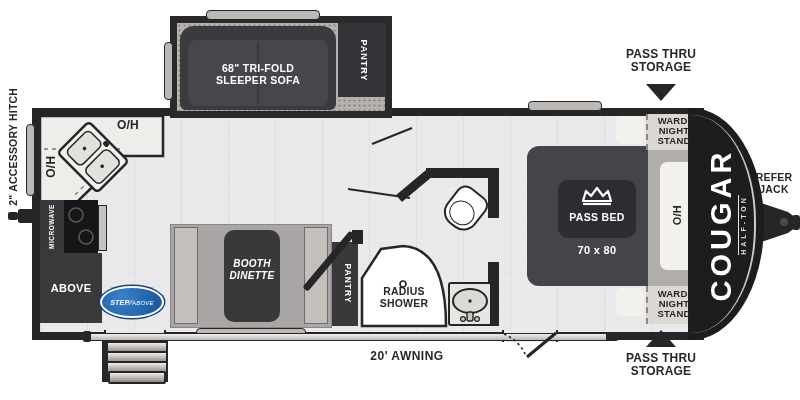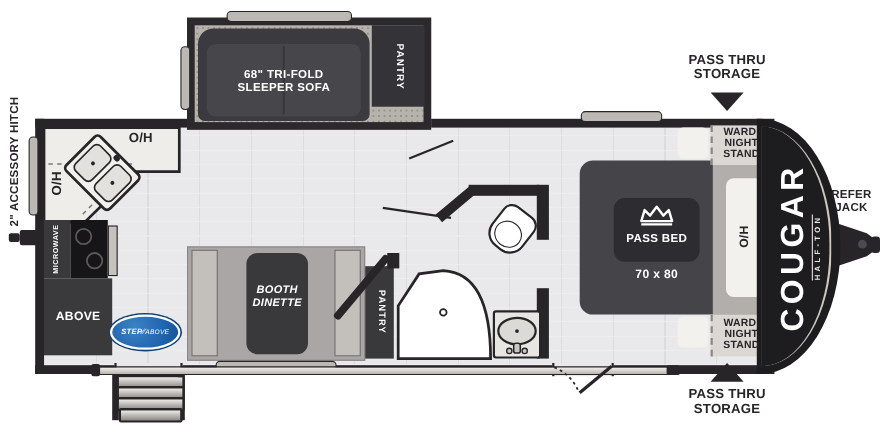--- a/index.html
+++ b/index.html
@@ -94,20 +94,22 @@
   <div class="abs wall" style="left:488px;top:262px;width:11px;height:64px;z-index:3;"></div>
   <div class="abs" style="left:447px;top:188px;width:36px;height:42px;background:#fff;border:2.5px solid #272528;border-radius:10px 10px 15px 15px;transform:rotate(38deg);box-sizing:border-box;z-index:3;">
     <div style="position:absolute;left:3px;top:12px;width:24px;height:22px;border:1.5px solid #272528;border-radius:50%;"></div>
   </div>
   <svg class="abs" width="800" height="400" style="left:0;top:0;z-index:3;pointer-events:none;">
     <path d="M362,326 L362,278 L381,249 L403,246 C440,248 446,292 446,326 Z" fill="#ffffff" stroke="#272528" stroke-width="2.5"></path>
     <circle cx="403" cy="284" r="3" fill="none" stroke="#272528" stroke-width="1.6"></circle>
     <line x1="348" y1="189" x2="410" y2="198" stroke="#272528" stroke-width="2"></line>
     <line x1="372" y1="144" x2="412" y2="128" stroke="#272528" stroke-width="2"></line>
   </svg>
+  <div class="lbl" style="left:363px;top:286px;width:82px;font-size:10.5px;">RADIUS
+SHOWER</div>
   <div class="abs" style="left:448px;top:282px;width:44px;height:44px;background:#e8e6e2;border:2px solid #272528;border-radius:3px;box-sizing:border-box;z-index:3;"></div>
   <svg class="abs" width="50" height="50" style="left:447px;top:281px;z-index:4;">
     <ellipse cx="23" cy="20" rx="17" ry="12" fill="#dcdad6" stroke="#272528" stroke-width="2"></ellipse>
     <circle cx="23" cy="20" r="1.7" fill="#272528"></circle>
     <rect x="20" y="31" width="6" height="9" rx="2" fill="#c9c7c3" stroke="#272528" stroke-width="1.4"></rect>
     <circle cx="16" cy="38" r="2.4" fill="#c9c7c3" stroke="#272528" stroke-width="1.2"></circle>
     <circle cx="30" cy="38" r="2.4" fill="#c9c7c3" stroke="#272528" stroke-width="1.2"></circle>
   </svg>
 
   <div class="abs" style="left:527px;top:146px;width:177px;height:140px;background:#454449;border-radius:12px 0 0 12px;z-index:3;"></div>
@@ -183,14 +185,15 @@
 STORAGE</div>
   <div class="abs tri-down" style="left:646px;top:84px;z-index:6;"></div>
 
   <div class="abs tri-up" style="left:646px;top:330px;z-index:6;"></div>
   <div class="lbl" style="left:615px;top:352px;width:92px;font-size:12px;">PASS THRU
 STORAGE</div>
 
   <div class="lbl" style="left:748px;top:172px;width:52px;font-size:10.5px;">REFER
 JACK</div>
 
+  <div class="lbl" style="left:347px;top:350px;width:120px;font-size:12px;letter-spacing:.5px;">20' AWNING</div>
 
 </div>
 
 </body></html>

